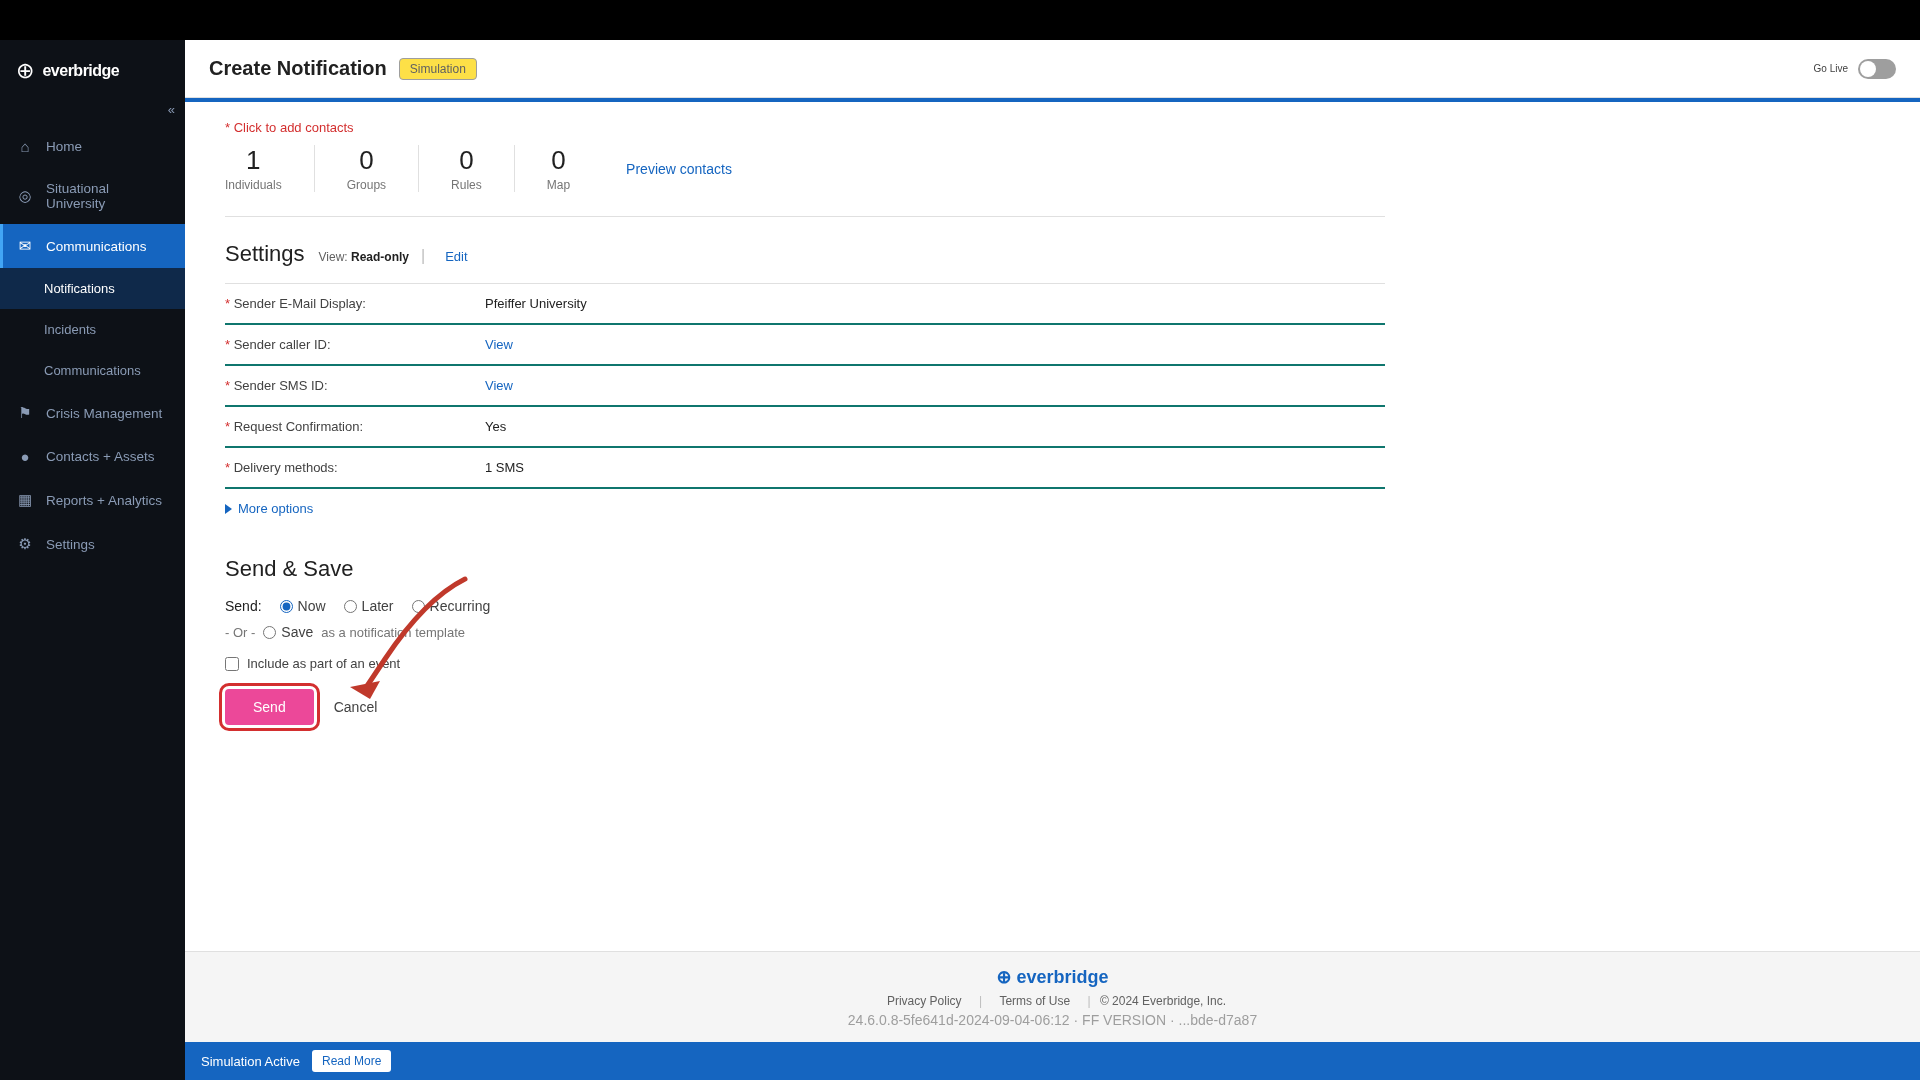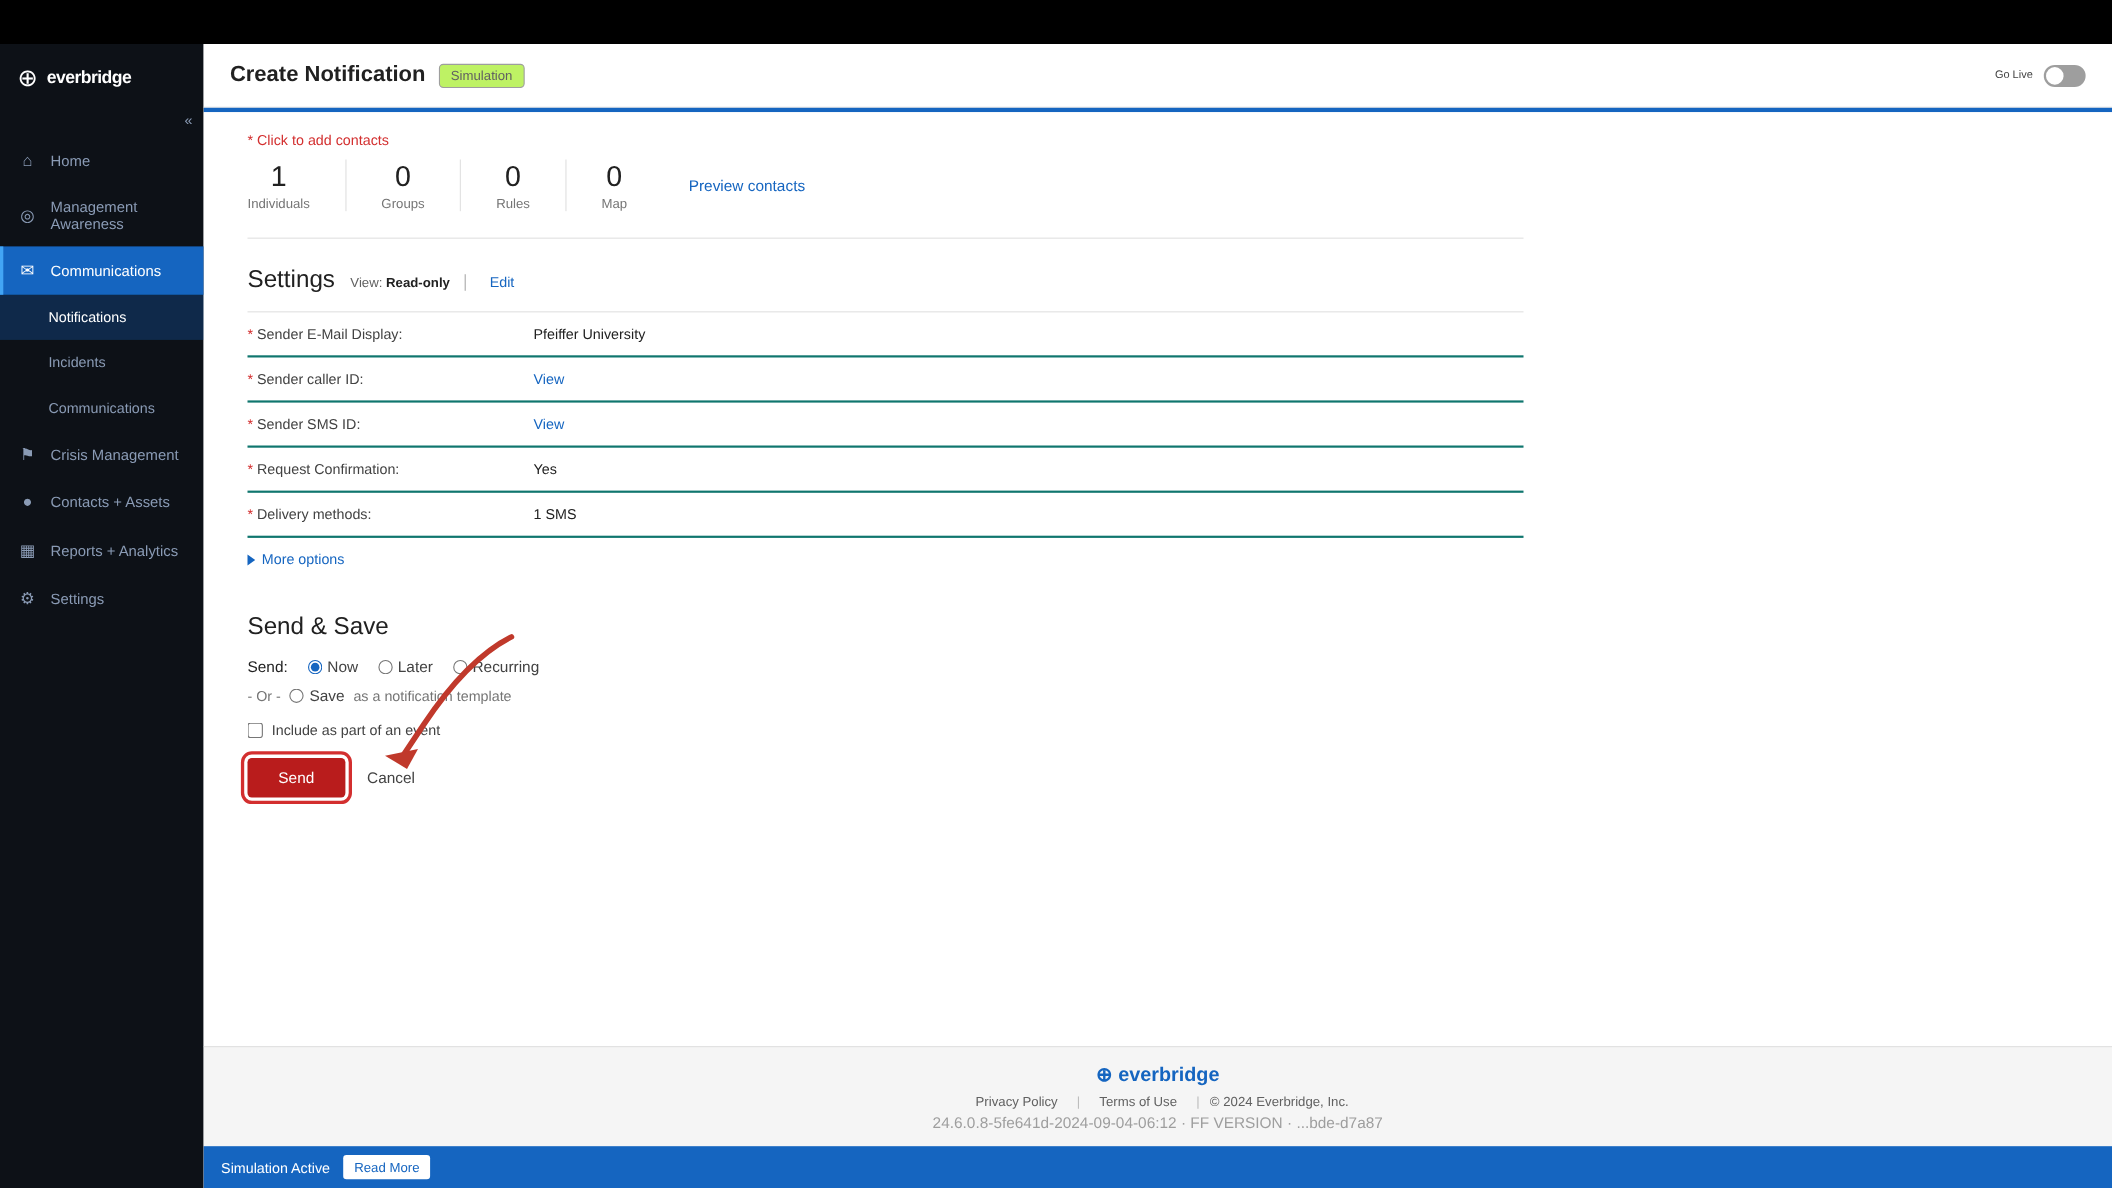--- a/index.html
+++ b/index.html
@@ -25,21 +25,21 @@
     .sidebar-item.sub { padding-left: 44px; font-size: 13px; }
     .sidebar-icon { width: 18px; text-align: center; font-size: 15px; flex-shrink: 0; }
 
     
     .main { flex: 1; display: flex; flex-direction: column; overflow: hidden; }
 
     
     .header { background: #fff; border-bottom: 1px solid #e0e0e0; padding: 0 24px; height: 58px; display: flex; align-items: center; justify-content: space-between; flex-shrink: 0; }
     .header-left { display: flex; align-items: center; gap: 12px; }
     .header-title { font-size: 20px; font-weight: 600; color: #212121; }
-    .simulation-badge { background: #bef264; border: 1px solid #9e9e9e; border-radius: 4px; padding: 3px 10px; font-size: 12px; color: #616161; }
+    .simulation-badge { background: #fde047; border: 1px solid #9e9e9e; border-radius: 4px; padding: 3px 10px; font-size: 12px; color: #616161; }
     .header-right { display: flex; align-items: center; gap: 10px; }
     .go-live-label { font-size: 10px; color: #424242; }
     .toggle { width: 38px; height: 20px; background: #9e9e9e; border-radius: 10px; position: relative; cursor: pointer; }
     .toggle-knob { width: 16px; height: 16px; background: #fff; border-radius: 50%; position: absolute; top: 2px; left: 2px; transition: left 0.2s; }
 
     
     .accent-bar { height: 4px; background: #1565c0; flex-shrink: 0; }
 
     
     .content { flex: 1; overflow-y: auto; background: #fff; }
@@ -79,21 +79,21 @@
     .radio-option { display: flex; align-items: center; gap: 5px; font-size: 14px; color: #424242; cursor: pointer; }
     .radio-option input[type="radio"] { accent-color: #1565c0; }
     .or-row { display: flex; align-items: center; gap: 8px; font-size: 13px; color: #757575; margin-bottom: 16px; }
 
     .checkbox-row { display: flex; align-items: center; gap: 8px; margin-bottom: 18px; }
     .checkbox-row input[type="checkbox"] { width: 14px; height: 14px; }
     .checkbox-label { font-size: 13px; color: #424242; }
 
     
     .button-row { display: flex; align-items: center; gap: 12px; position: relative; }
-    .btn-send { background: #b91c1c; color: #fff; border: none; border-radius: 4px; padding: 10px 28px; font-size: 14px; font-weight: 500; cursor: pointer; outline: 3px solid #d32f2f; outline-offset: 3px; }
+    .btn-send { background: #ec4899; color: #fff; border: none; border-radius: 4px; padding: 10px 28px; font-size: 14px; font-weight: 500; cursor: pointer; outline: 3px solid #d32f2f; outline-offset: 3px; }
     .btn-cancel { background: transparent; color: #424242; border: none; font-size: 14px; cursor: pointer; padding: 10px 8px; }
 
     
     .arrow-annotation { position: absolute; left: 80px; top: -120px; width: 180px; height: 130px; pointer-events: none; }
 
     
     .footer { background: #f5f5f5; border-top: 1px solid #e0e0e0; text-align: center; padding: 14px; flex-shrink: 0; }
     .footer-logo { font-size: 18px; color: #1565c0; font-weight: 700; margin-bottom: 6px; }
     .footer-links { font-size: 12px; color: #616161; margin-bottom: 4px; }
     .footer-links a { color: #616161; text-decoration: none; margin: 0 8px; }
@@ -123,21 +123,21 @@
     <div class="sidebar-collapse">
       <span class="sidebar-collapse-btn">«</span>
     </div>
     <div class="sidebar-nav">
       <div class="sidebar-item">
         <span class="sidebar-icon">⌂</span>
         <span>Home</span>
       </div>
       <div class="sidebar-item">
         <span class="sidebar-icon">◎</span>
-        <span>Management Awareness</span>
+        <span>Situational University</span>
       </div>
       <div class="sidebar-item active">
         <span class="sidebar-icon">✉</span>
         <span>Communications</span>
       </div>
       <div class="sidebar-item sub sub-active">
         <span>Notifications</span>
       </div>
       <div class="sidebar-item sub">
         <span>Incidents</span>

